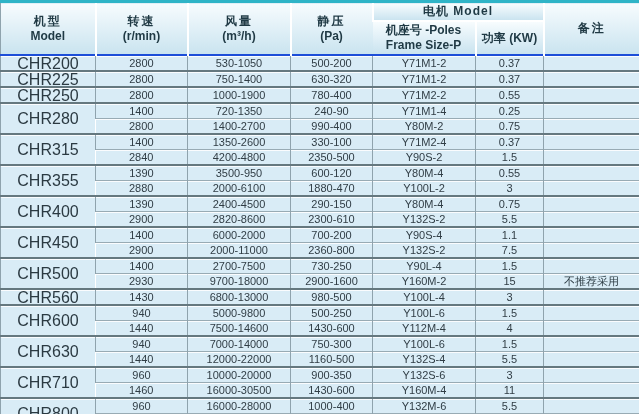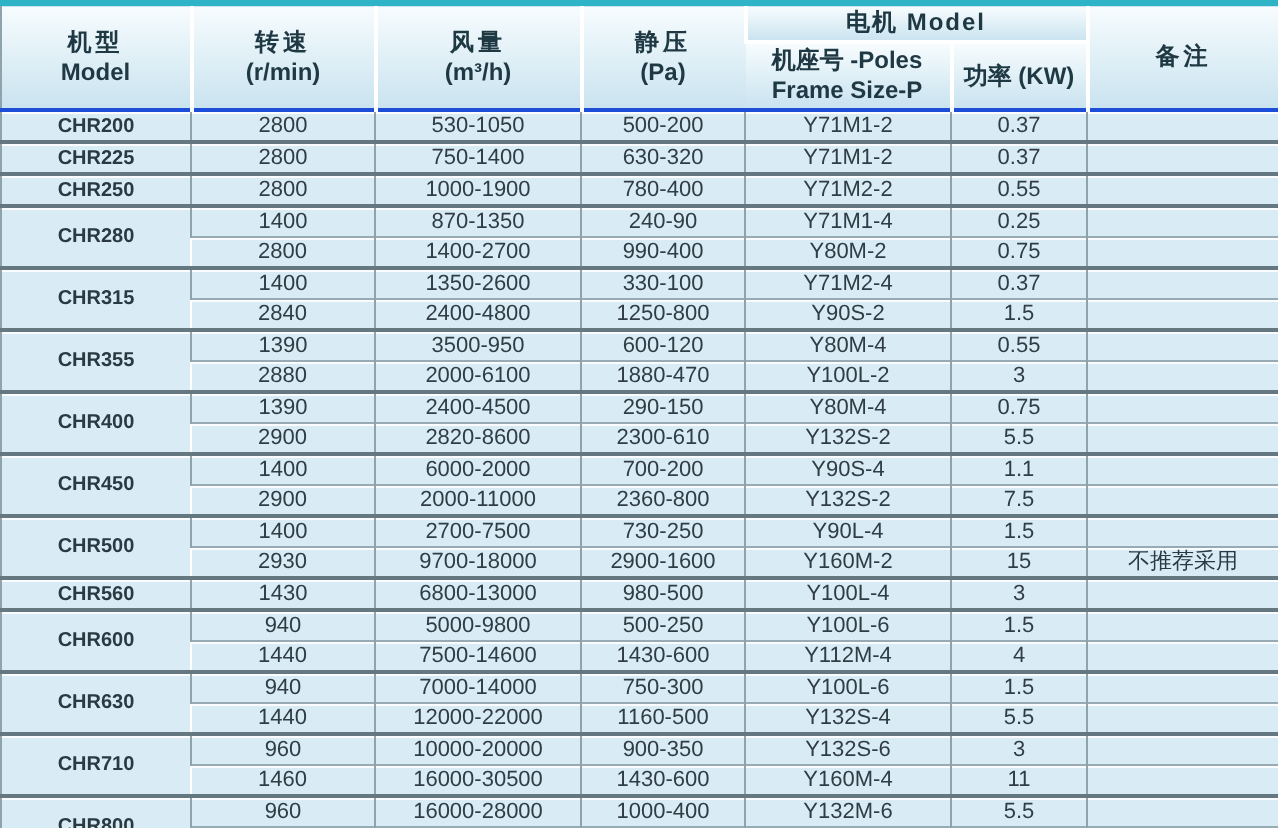--- a/index.html
+++ b/index.html
@@ -43,21 +43,21 @@
     padding:0 2px;
     border-left:1px solid #8fa3ad;
     border-top:1px solid #98abb4;
     box-shadow:inset 0 1px 0 rgba(255,255,255,0.85);
     overflow:hidden;
     white-space:nowrap;
   }
   tbody td:first-child { border-left:none; }
   tbody tr.group-start td { border-top:2px solid #65787f; }
   tbody tr:first-child td { border-top:none; }
-  td.model-cell { font-size:10px; color:#2b3a42;font-weight:bold; }
+  td.model-cell { font-size:16px; color:#2b3a42; }
   td.remark-cell { color:#2b3a42; }
 </style>
 </head>
 <body>
 
 <div class="table-wrap">
   <table>
     <colgroup>
       <col style="width:95px">
       <col style="width:92px">
@@ -119,21 +119,21 @@
           <td class="speed-cell">2800</td>
           <td class="airflow-cell">1000-1900</td>
           <td class="pressure-cell">780-400</td>
           <td class="frame-cell">Y71M2-2</td>
           <td class="power-cell">0.55</td>
           <td class="remark-cell"></td>
         </tr>
         <tr class="group-start">
           <td rowspan="2" class="model-cell">CHR280</td>
           <td class="speed-cell">1400</td>
-          <td class="airflow-cell">870-1350</td>
+          <td class="airflow-cell">720-1350</td>
           <td class="pressure-cell">240-90</td>
           <td class="frame-cell">Y71M1-4</td>
           <td class="power-cell">0.25</td>
           <td class="remark-cell"></td>
         </tr>
         <tr>
           <td class="speed-cell">2800</td>
           <td class="airflow-cell">1400-2700</td>
           <td class="pressure-cell">990-400</td>
           <td class="frame-cell">Y80M-2</td>
@@ -144,22 +144,22 @@
           <td rowspan="2" class="model-cell">CHR315</td>
           <td class="speed-cell">1400</td>
           <td class="airflow-cell">1350-2600</td>
           <td class="pressure-cell">330-100</td>
           <td class="frame-cell">Y71M2-4</td>
           <td class="power-cell">0.37</td>
           <td class="remark-cell"></td>
         </tr>
         <tr>
           <td class="speed-cell">2840</td>
-          <td class="airflow-cell">2400-4800</td>
-          <td class="pressure-cell">1250-800</td>
+          <td class="airflow-cell">4200-4800</td>
+          <td class="pressure-cell">2350-500</td>
           <td class="frame-cell">Y90S-2</td>
           <td class="power-cell">1.5</td>
           <td class="remark-cell"></td>
         </tr>
         <tr class="group-start">
           <td rowspan="2" class="model-cell">CHR355</td>
           <td class="speed-cell">1390</td>
           <td class="airflow-cell">3500-950</td>
           <td class="pressure-cell">600-120</td>
           <td class="frame-cell">Y80M-4</td>

